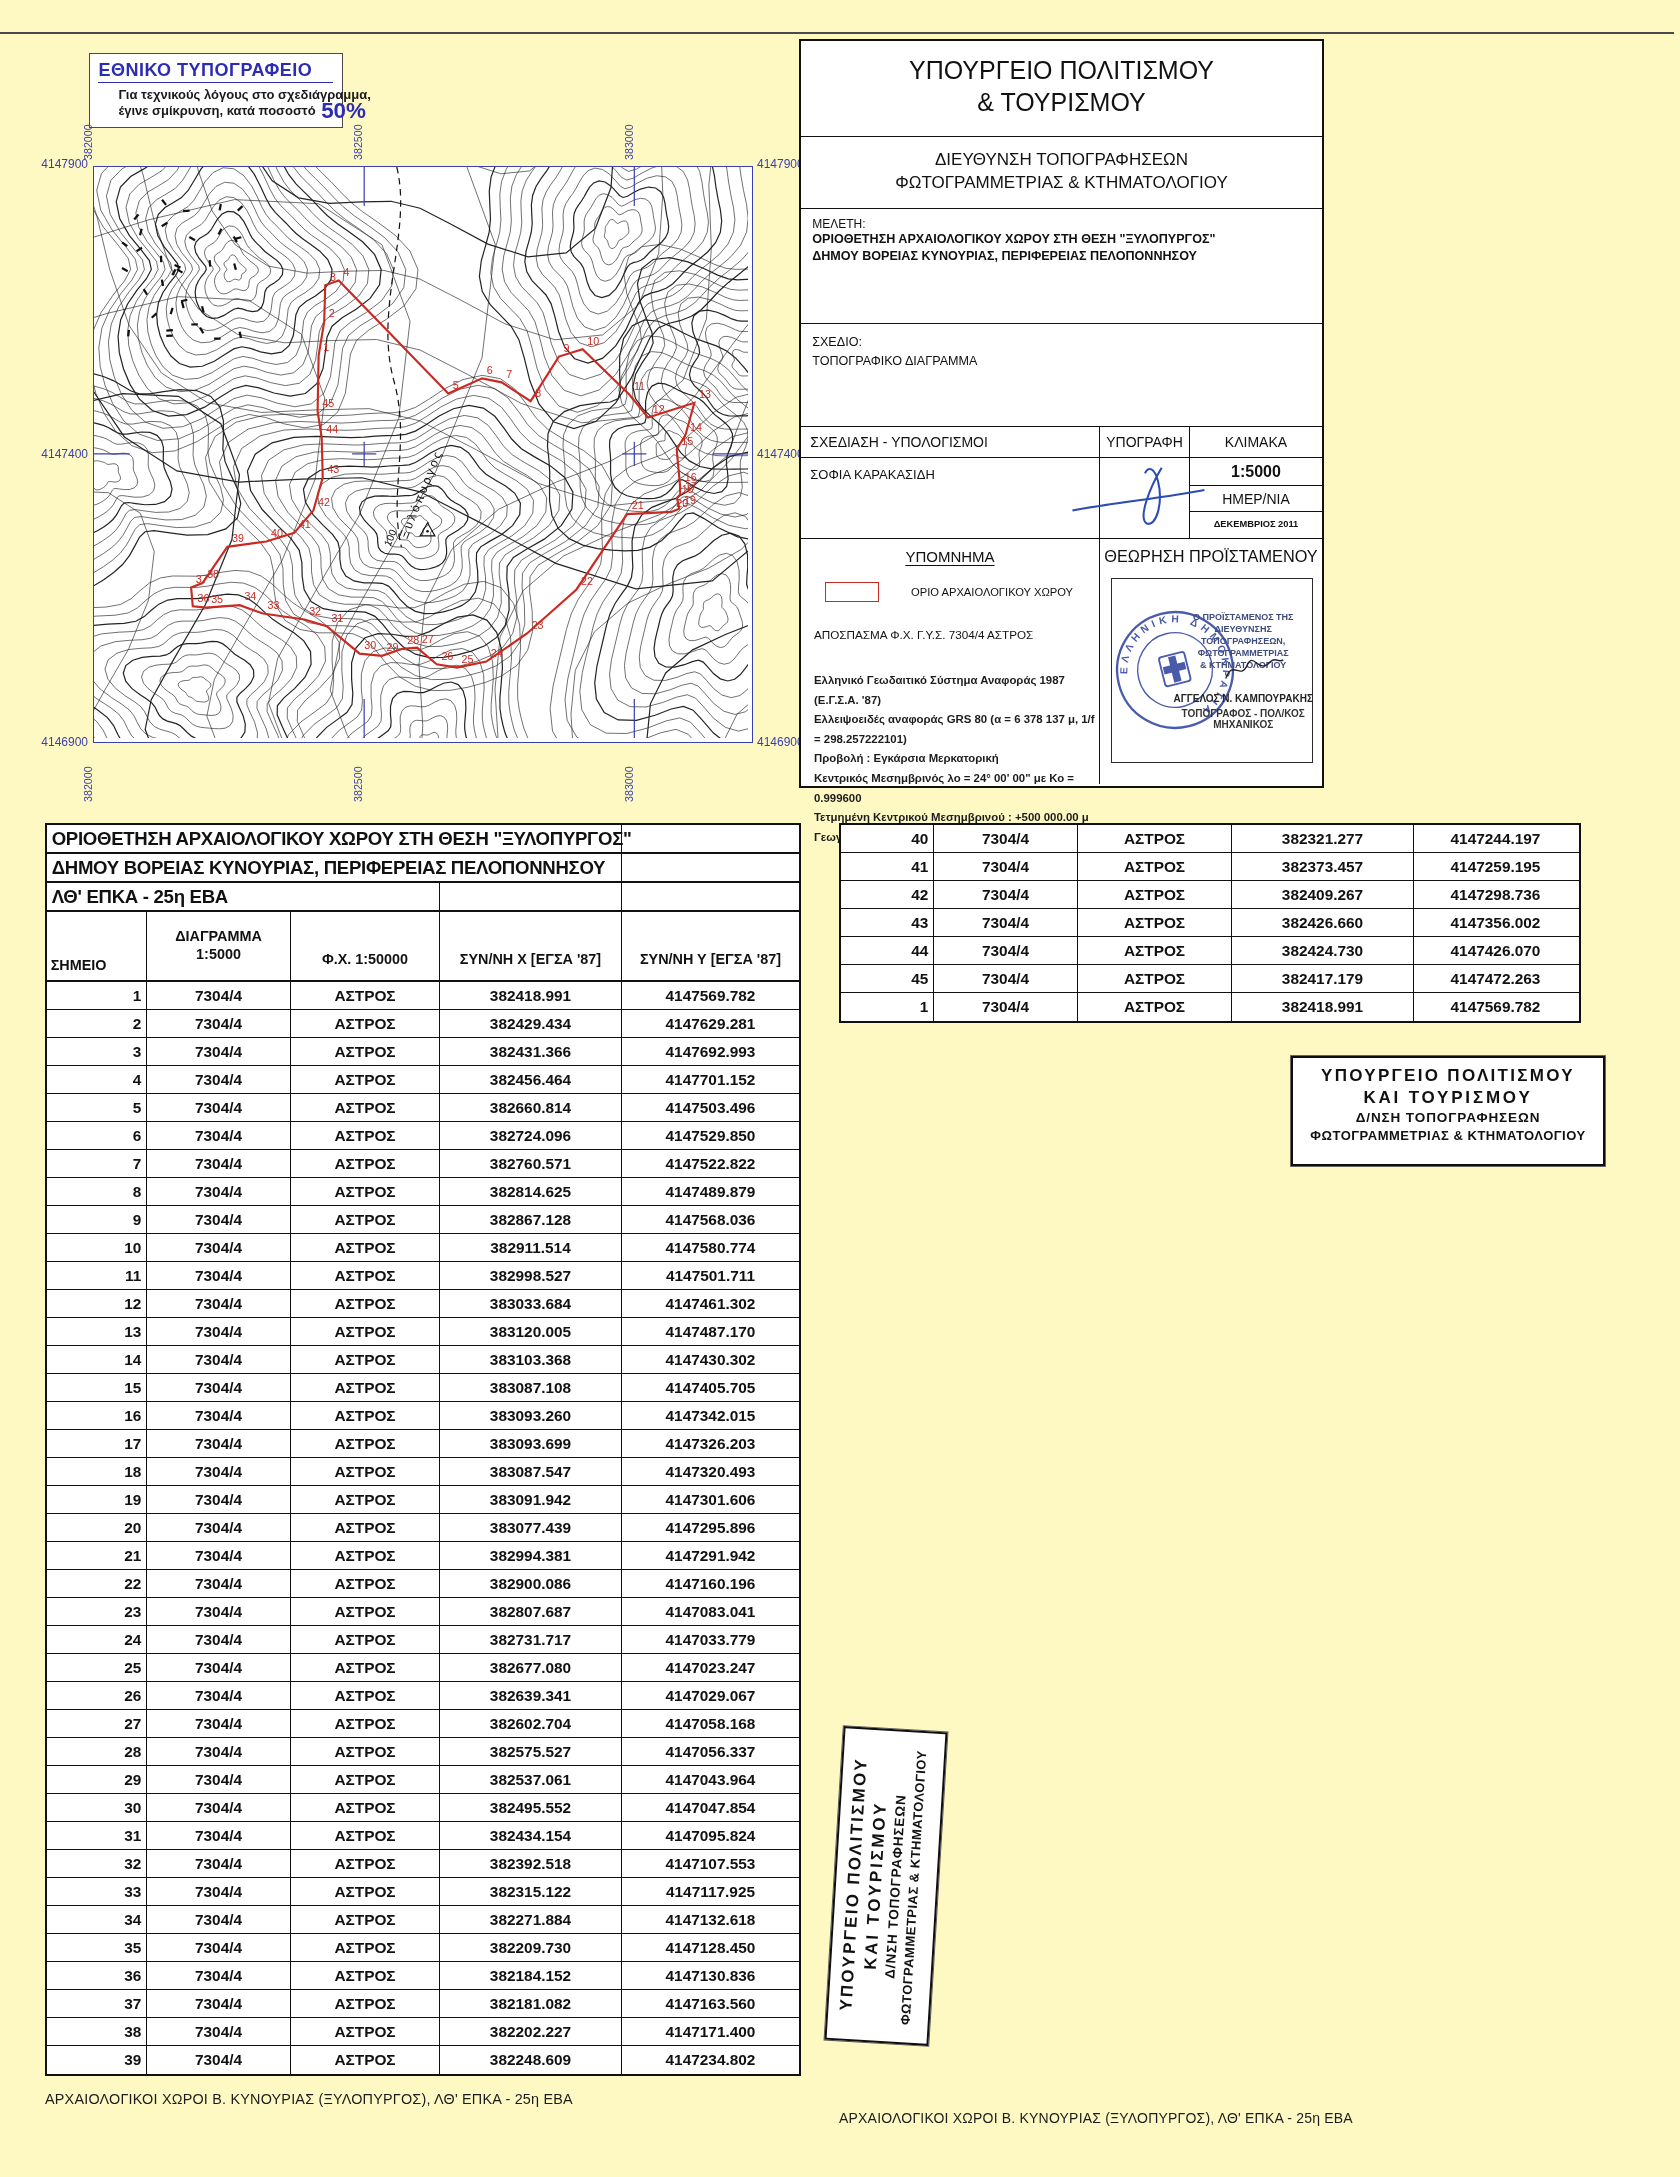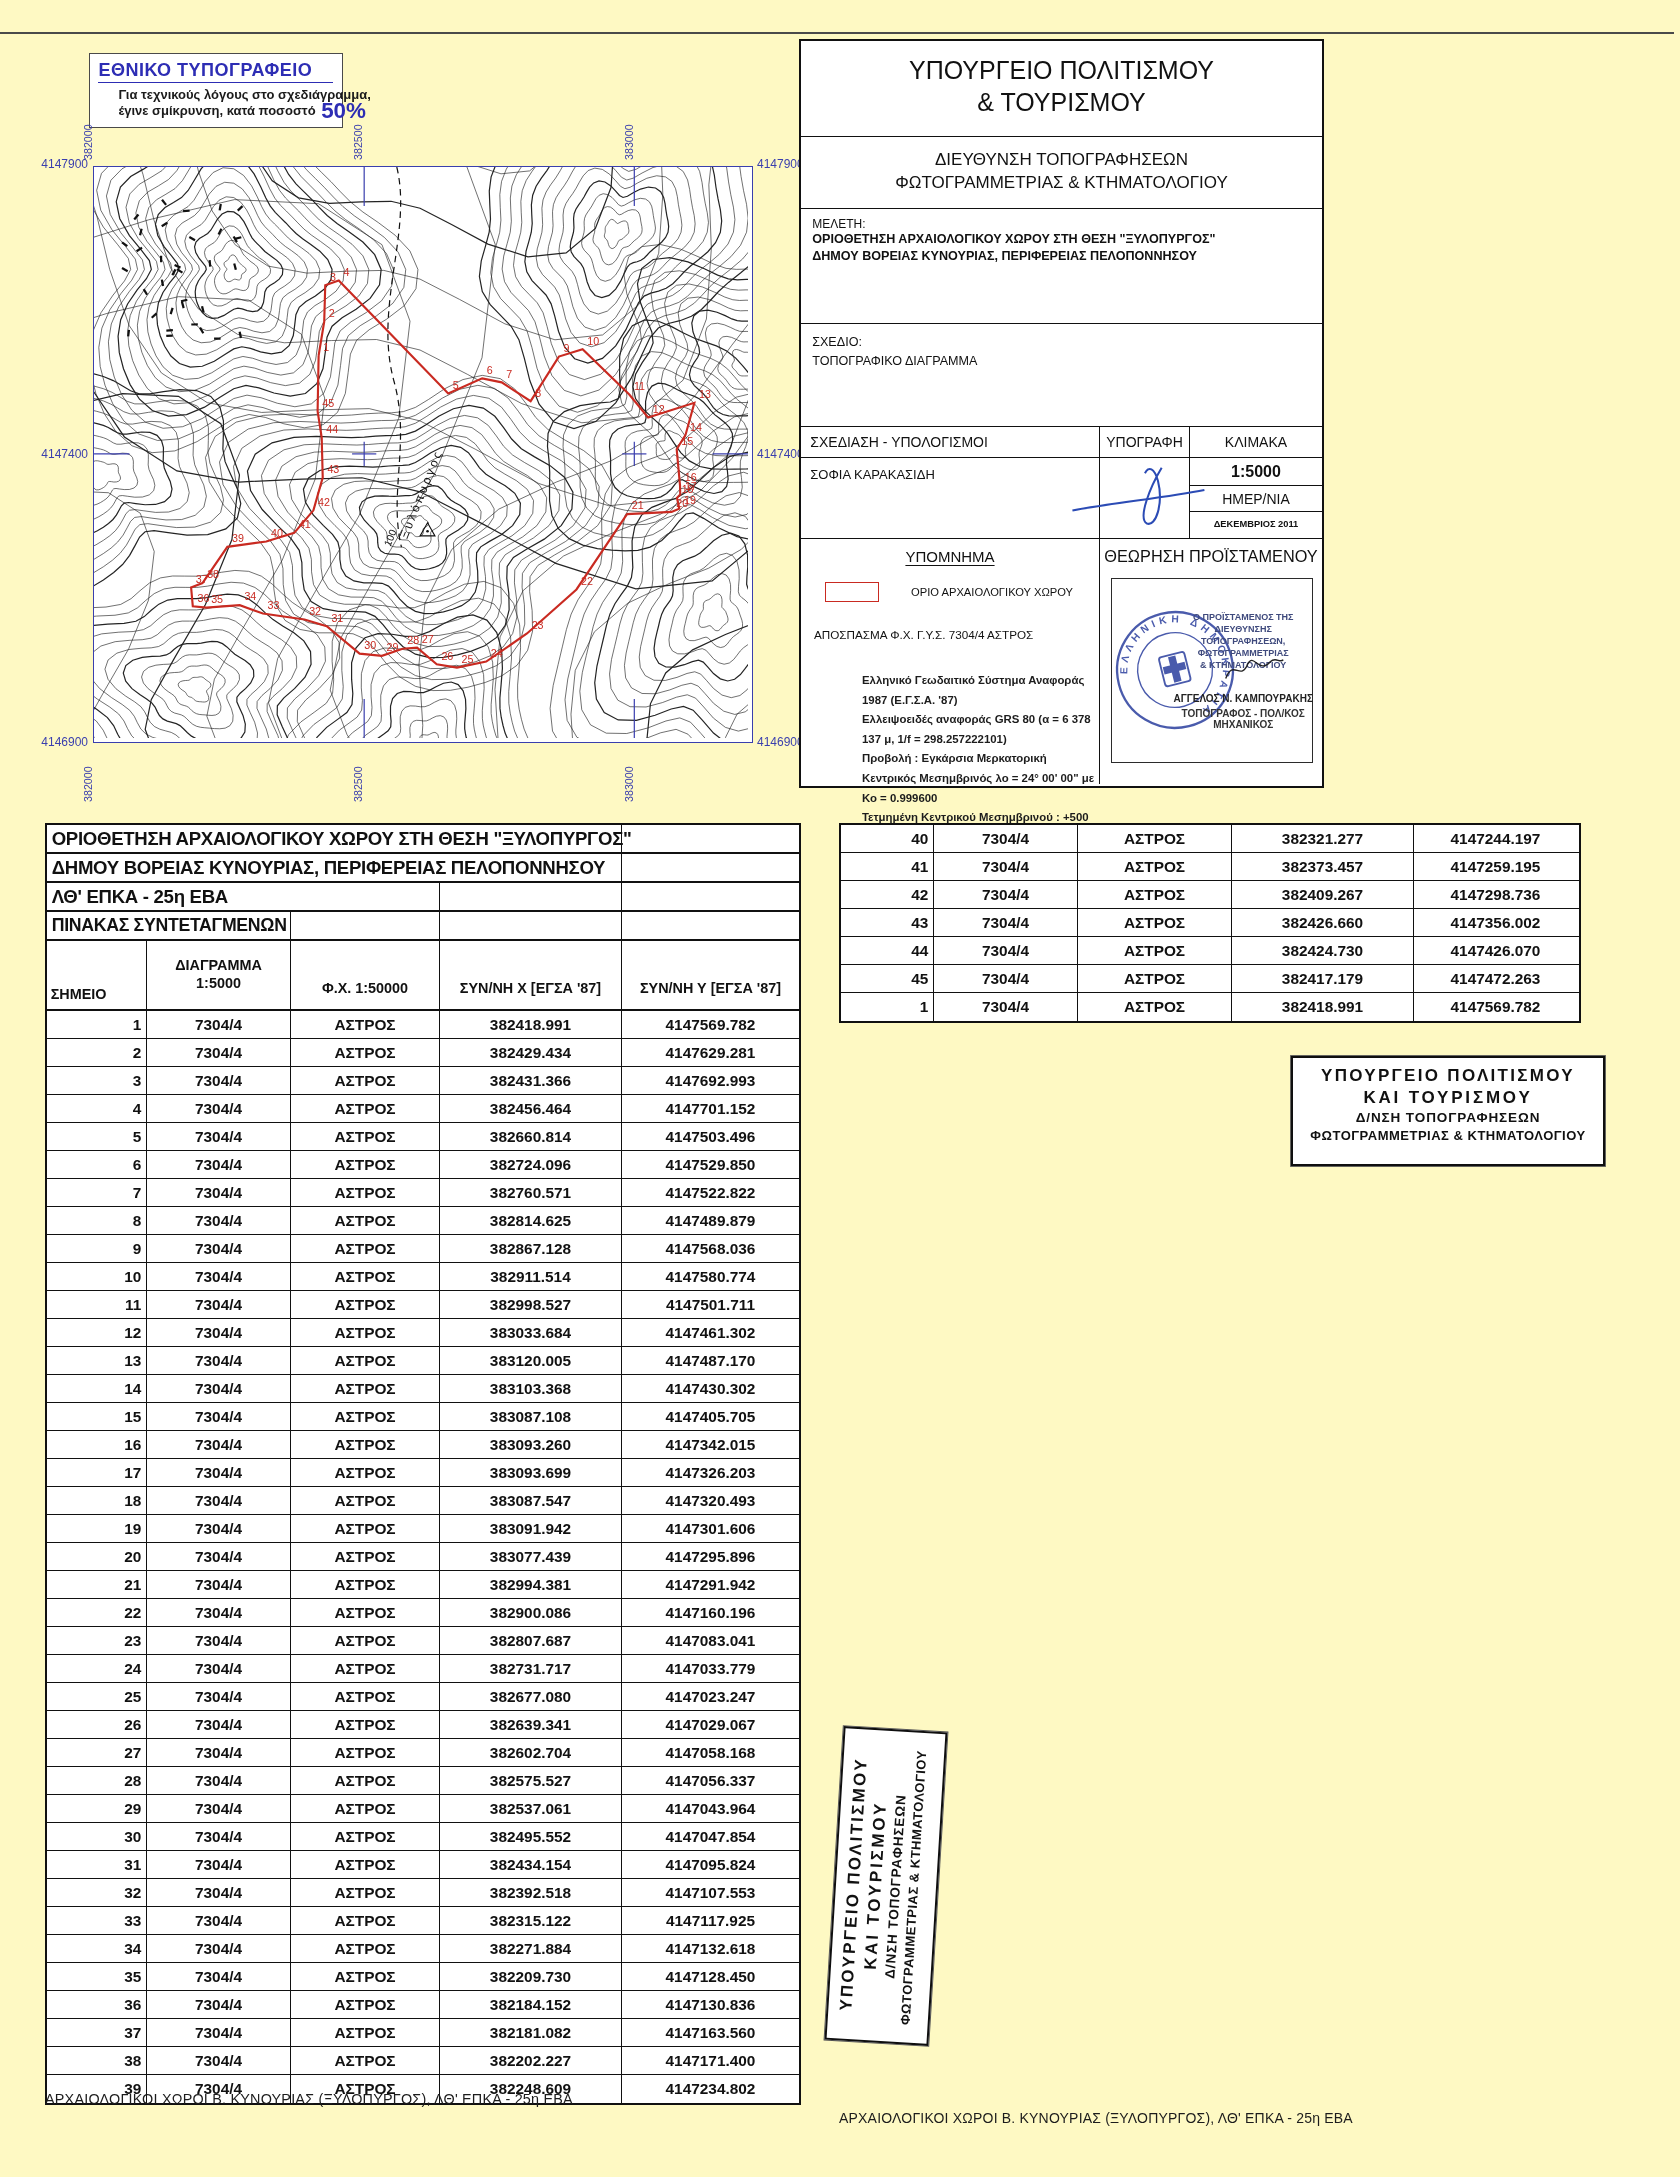--- a/index.html
+++ b/index.html
@@ -32,21 +32,21 @@
   .r5h.ctr{justify-content:center;padding-left:0;}
   .designer{font-size:13px;padding:9.3px 0 0 9.3px;}
   .scale-cell{border-bottom:1.4px solid #111;box-sizing:border-box;display:flex;align-items:center;justify-content:center;}
   .r6{height:245px;display:flex;border-bottom:none;}
   .r6 .leg{width:299px;border-right:1.9px solid #111;box-sizing:border-box;position:relative;}
   .r6 .appr{flex:1;position:relative;}
   .leg-title{text-align:center;font-size:15px;text-decoration:underline;text-underline-offset:2.8px;margin-top:9.3px;}
   .leg-rect{position:absolute;left:24px;top:43px;width:52px;height:17.7px;border:1.9px solid #c92a21;}
   .leg-lab{position:absolute;left:110px;top:47px;font-size:11.2px;}
   .leg-exc{position:absolute;left:13px;top:89px;font-size:11.7px;}
-  .geo{position:absolute;left:13px;top:132px;font-size:11.4px;font-weight:bold;line-height:19.6px;color:#1c1c1c;margin-left:48px;}
+  .geo{position:absolute;left:13px;top:132px;font-size:11.4px;font-weight:bold;line-height:19.6px;color:#1c1c1c;}
   .appr-title{text-align:center;font-size:16.3px;margin-top:7.5px;}
   .appr-box{position:absolute;left:11.2px;top:39px;right:9.3px;height:183px;border:1.4px solid #2b2b2b;}
   .appr-lines{position:absolute;left:52px;top:32px;width:158px;text-align:center;font-size:9px;font-weight:bold;color:#3f4a7d;line-height:12px;}
   .appr-name{position:absolute;left:52px;top:114px;width:158px;text-align:center;font-size:10px;font-weight:bold;color:#222;}
   .appr-role{position:absolute;left:52px;top:129px;width:158px;text-align:center;font-size:10px;font-weight:bold;color:#333;}
   
   .dtable{border:2.8px solid #111;background:#fff;box-sizing:border-box;}
   .hrowAB{height:29px;display:flex;border-bottom:2.3px solid #111;box-sizing:border-box;font-weight:bold;font-size:18.6px;align-items:center;}
   .hspan{height:100%;display:flex;align-items:center;padding-left:4.7px;border-right:1.9px solid #111;box-sizing:border-box;white-space:nowrap;letter-spacing:-0.3px;}
   .hfill{flex:1;height:100%;}
@@ -418,26 +418,20 @@
     </div>
     <div class="hrowAB">
       <div class="hspan" style="width:575px;">ΔΗΜΟΥ ΒΟΡΕΙΑΣ ΚΥΝΟΥΡΙΑΣ, ΠΕΡΙΦΕΡΕΙΑΣ ΠΕΛΟΠΟΝΝΗΣΟΥ</div>
         <div class="hfill"></div>
     </div>
     <div class="hrowAB">
       <div class="hspan" style="width:393px;">ΛΘ' ΕΠΚΑ - 25η ΕΒΑ</div>
       <div style="width:182px;height:100%;border-right:1.9px solid #111;box-sizing:border-box;"></div>
         <div class="hfill"></div>
     </div>
-    <div class="hrowAB" style="font-size:17.7px;">
-      <div class="hspan" style="width:244px;">ΠΙΝΑΚΑΣ ΣΥΝΤΕΤΑΓΜΕΝΩΝ</div>
-      <div style="width:149px;height:100%;border-right:1.9px solid #111;box-sizing:border-box;"></div>
-      <div style="width:182px;height:100%;border-right:1.9px solid #111;box-sizing:border-box;"></div>
-        <div class="hfill"></div>
-    </div>
     <div class="hrowE">
       <div class="hc c1" style="align-items:flex-start;justify-content:flex-end;padding:0 0 5.6px 3.7px;">ΣΗΜΕΙΟ</div>
       <div class="hc c2">
         <div>ΔΙΑΓΡΑΜΜΑ</div>
         <div>1:5000</div>
       </div>
       <div class="hc c3" style="justify-content:flex-end;padding-bottom:11.2px;">Φ.Χ. 1:50000</div>
       <div class="hc c4" style="justify-content:flex-end;padding-bottom:11.2px;">ΣΥΝ/ΝΗ Χ [ΕΓΣΑ '87]</div>
       <div class="hc c5" style="justify-content:flex-end;padding-bottom:11.2px;">ΣΥΝ/ΝΗ Υ [ΕΓΣΑ '87]</div>
     </div>

